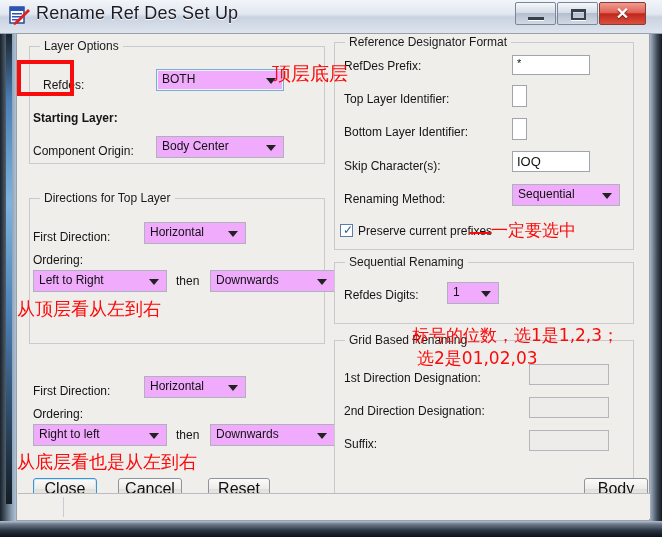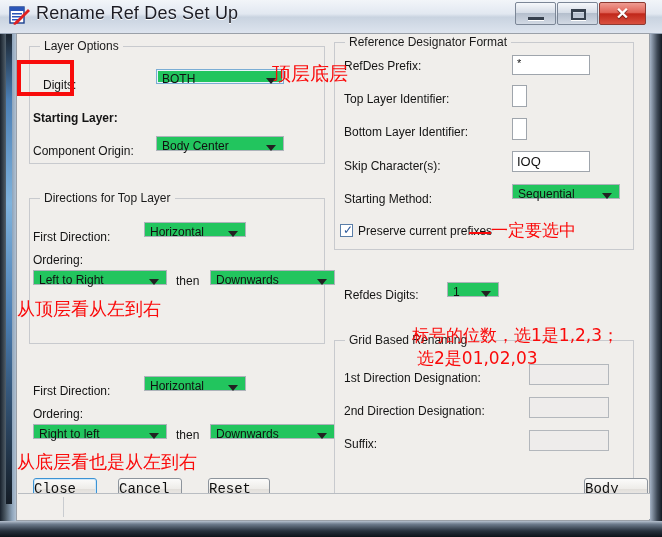--- a/index.html
+++ b/index.html
@@ -48,21 +48,21 @@
     background:#f0eeeb;border:1px solid #9aa0a8;box-sizing:border-box;}
 
   .group{position:absolute;border:1px solid #c8cace;background:transparent;box-sizing:border-box;}
   .group>.glabel{position:absolute;top:-8px;left:10px;background:#f0eeeb;padding:0 4px;
     font-size:12px;color:#1a1a1a;white-space:nowrap;font-family:"Liberation Sans",sans-serif;}
 
   .lbl{position:absolute;font-size:12px;color:#141414;white-space:nowrap;
     font-family:"Liberation Sans",sans-serif;}
 
   
-  .combo{position:absolute;height:15px;background:#22c55e;border:1px solid #adb3ba;
+  .combo{position:absolute;height:22px;background:#f0abfc;border:1px solid #adb3ba;
     box-sizing:border-box;}
   .combo.focus{border:1px solid #7badd4;box-shadow:inset 0 0 0 1px #eaf3fa;}
   .combo .cval{position:absolute;left:5px;top:2px;font-size:12px;color:#111;
     font-family:"Liberation Sans",sans-serif;white-space:nowrap;}
   .combo .arw{position:absolute;right:7px;top:8px;width:0;height:0;
     border-left:5px solid transparent;border-right:5px solid transparent;border-top:6px solid #222;}
 
   
   .tin{position:absolute;background:#fff;border:1px solid #9fa5ac;box-sizing:border-box;}
   .tin .tval{position:absolute;left:4px;top:1px;font-size:11px;color:#111;
@@ -72,22 +72,22 @@
 
   
   .cbx{position:absolute;width:13px;height:13px;background:#fff;border:1px solid #5a7ea8;
     box-sizing:border-box;}
   .cbx .tick{position:absolute;left:2px;top:-2px;font-size:12px;color:#2f5b9b;
     font-family:"Liberation Sans",sans-serif;}
 
   
   .btn{position:absolute;height:22px;border:1px solid #8d949c;border-radius:3px;
     background:linear-gradient(180deg,#fbfbfa 0%,#eeece9 48%,#e2dfdb 52%,#f3f1ee 100%);
-    font-size:14px;color:#101010;line-height:20px;box-sizing:border-box;
-    font-family:Liberation Mono, monospace;}
+    font-size:16px;color:#101010;text-align:center;line-height:20px;box-sizing:border-box;
+    font-family:Liberation Sans, sans-serif;}
   .btn.def{border:1px solid #3c93d4;box-shadow:inset 0 0 0 1px #cfe7f8;}
 
   
   .ann{position:absolute;color:#fa0a0a;font-family:"DejaVu Sans",sans-serif;white-space:nowrap;}
   .redbox{position:absolute;border:4px solid #f80b0b;box-sizing:border-box;}
   .redline{position:absolute;height:2px;background:#fa0a0a;}
 
   
   .statusbar{position:absolute;left:1px;bottom:1px;width:632px;height:26px;
     background:#f1efec;border-top:1px solid #b9bdc2;box-sizing:border-box;}
@@ -128,21 +128,21 @@
       </div>
     </div>
   </div>
 
   <div class="client">
 
     <div class="group" style="left:12px;top:12px;width:296px;height:118px;">
       <span class="glabel">Layer Options</span>
     </div>
 
-    <div class="lbl" style="left:26px;top:44px;">Digits:</div>
+    <div class="lbl" style="left:26px;top:44px;">Refdes:</div>
     <div class="redbox" style="left:0px;top:26px;width:57px;height:36px;"></div>
     <div class="combo focus" style="left:139px;top:35px;width:128px;">
       <span class="cval">BOTH</span>
       <span class="arw"></span>
     </div>
 
     <div class="lbl" style="left:16px;top:77px;font-weight:bold;">Starting Layer:</div>
 
     <div class="lbl" style="left:16px;top:110px;">Component Origin:</div>
     <div class="combo" style="left:139px;top:102px;width:128px;">
@@ -210,34 +210,37 @@
     <div class="lbl" style="left:327px;top:91px;">Bottom Layer Identifier:</div>
     <div class="tin" style="left:495px;top:84px;width:15px;height:22px;">
       <span class="tval"></span>
     </div>
 
     <div class="lbl" style="left:327px;top:125px;">Skip Character(s):</div>
     <div class="tin big" style="left:495px;top:117px;width:78px;height:21px;">
       <span class="tval">IOQ</span>
     </div>
 
-    <div class="lbl" style="left:327px;top:158px;">Starting Method:</div>
+    <div class="lbl" style="left:327px;top:158px;">Renaming Method:</div>
     <div class="combo" style="left:495px;top:150px;width:108px;">
       <span class="cval">Sequential</span>
       <span class="arw"></span>
     </div>
 
     <div class="cbx" style="left:323px;top:190px;">
       <span class="tick">✓</span>
     </div>
     <div class="lbl" style="left:341px;top:190px;">Preserve current prefixes</div>
 
     <div class="redline" style="left:452px;top:198px;width:22px;"></div>
     <div class="ann" style="left:474px;top:185px;font-size:17px;">一定要选中</div>
 
+    <div class="group" style="left:317px;top:228px;width:300px;height:62px;">
+      <span class="glabel">Sequential Renaming</span>
+    </div>
     <div class="lbl" style="left:327px;top:254px;">Refdes Digits:</div>
     <div class="combo" style="left:430px;top:248px;width:52px;">
       <span class="cval">1</span>
       <span class="arw"></span>
     </div>
 
     <div class="group" style="left:317px;top:306px;width:300px;height:158px;">
       <span class="glabel">Grid Based Renaming</span>
     </div>
 

